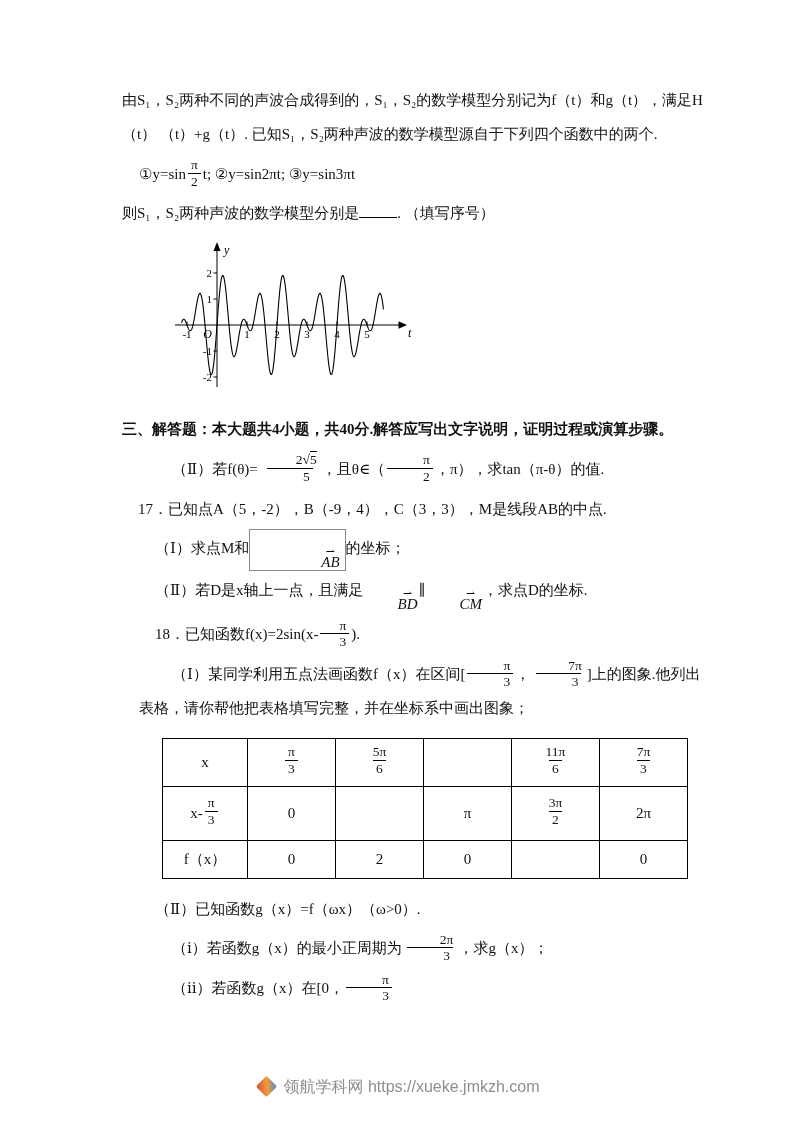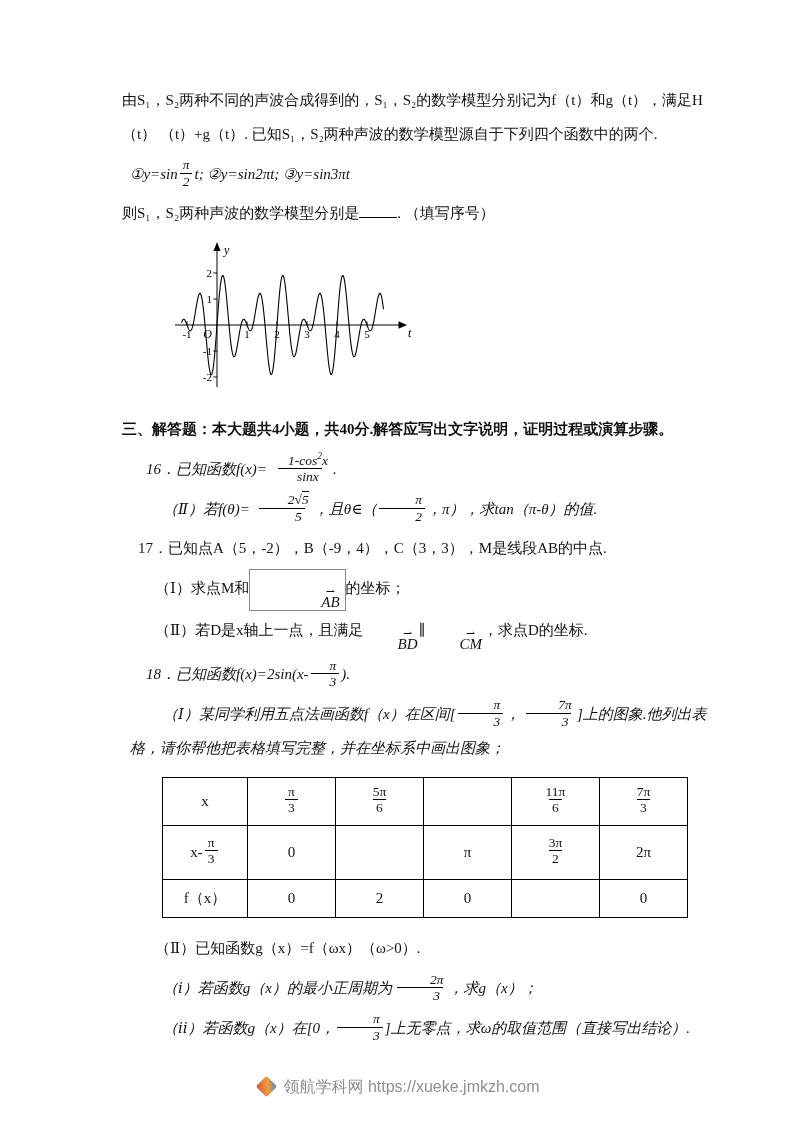--- a/index.html
+++ b/index.html
@@ -8,21 +8,21 @@
     position:relative; width:749px; height:1122px; margin:0 auto;
     background:#ffffff; overflow:hidden;
     font-family:"Liberation Serif","DejaVu Serif",serif;
     font-size:15px; color:#111;
   }
   .content { position:absolute; left:100px; top:84px; width:602px; }
   .para { line-height:2.25; margin-bottom:3px; }
   .qhead { text-indent:16px; }
   .sub { text-indent:33px; }
   .bold { font-weight:bold; }
-  .mathline { margin:6px 8px;font-style:italic; }
+  .mathline { margin:6px 17px; }
 
   
   .frac { display:inline-flex; flex-direction:column; align-items:center;
           vertical-align:middle; line-height:1.15; font-size:13.5px;
           margin:0 2px; transform:translateY(-2px); }
   .frac .num { display:block; padding:0 3px; white-space:nowrap; }
   .frac .den { display:block; border-top:1px solid #000; padding:0 3px; white-space:nowrap; }
   .sup { font-size:9.5px; vertical-align:super; line-height:1; }
   .ovl { border-top:1px solid #000; }
 
@@ -119,26 +119,20 @@
 
         <text class="tick-label" x="45" y="40" text-anchor="end">2</text>
         <text class="tick-label" x="45" y="66" text-anchor="end">1</text>
         <text class="tick-label" x="45" y="118" text-anchor="end">-1</text>
         <text class="tick-label" x="45" y="144" text-anchor="end">-2</text>
       </svg>
     </div>
 
     <p class="para bold">三、解答题：本大题共4小题，共40分.解答应写出文字说明，证明过程或演算步骤。</p>
 
-    <p class="para qhead mathline">
-      <span>16．已知函数f(x)=</span><span class="frac">
-          <span class="num"><span>1-cos</span><span class="sup">2</span><span>x</span></span>
-          <span class="den">sinx</span>
-        </span><span>.</span>
-    </p>
 
 
     <p class="para sub mathline">
       <span>（Ⅱ）若f(θ)=</span><span class="frac">
           <span class="num"><span>2√</span><span class="ovl">5</span></span>
           <span class="den">5</span>
         </span><span>，且θ∈（</span><span class="frac">
           <span class="num">π</span>
           <span class="den">2</span>
         </span><span>，π），求tan（π-θ）的值.</span>
@@ -236,21 +230,21 @@
       <span>（ⅰ）若函数g（x）的最小正周期为</span><span class="frac">
           <span class="num">2π</span>
           <span class="den">3</span>
         </span><span>，求g（x）；</span>
     </p>
 
     <p class="para sub mathline">
       <span>（ⅱ）若函数g（x）在[0，</span><span class="frac">
           <span class="num">π</span>
           <span class="den">3</span>
-        </span><span>]上无零点，求ω的取值范围（直接写出结论）.</span>
+        </span>
     </p>
 
   </div>
 
   <div class="footer">
     <span class="logo"></span><span>领航学科网</span>&nbsp;<span>https://xueke.jmkzh.com</span>
   </div>
 </div>
 
 </body></html>

